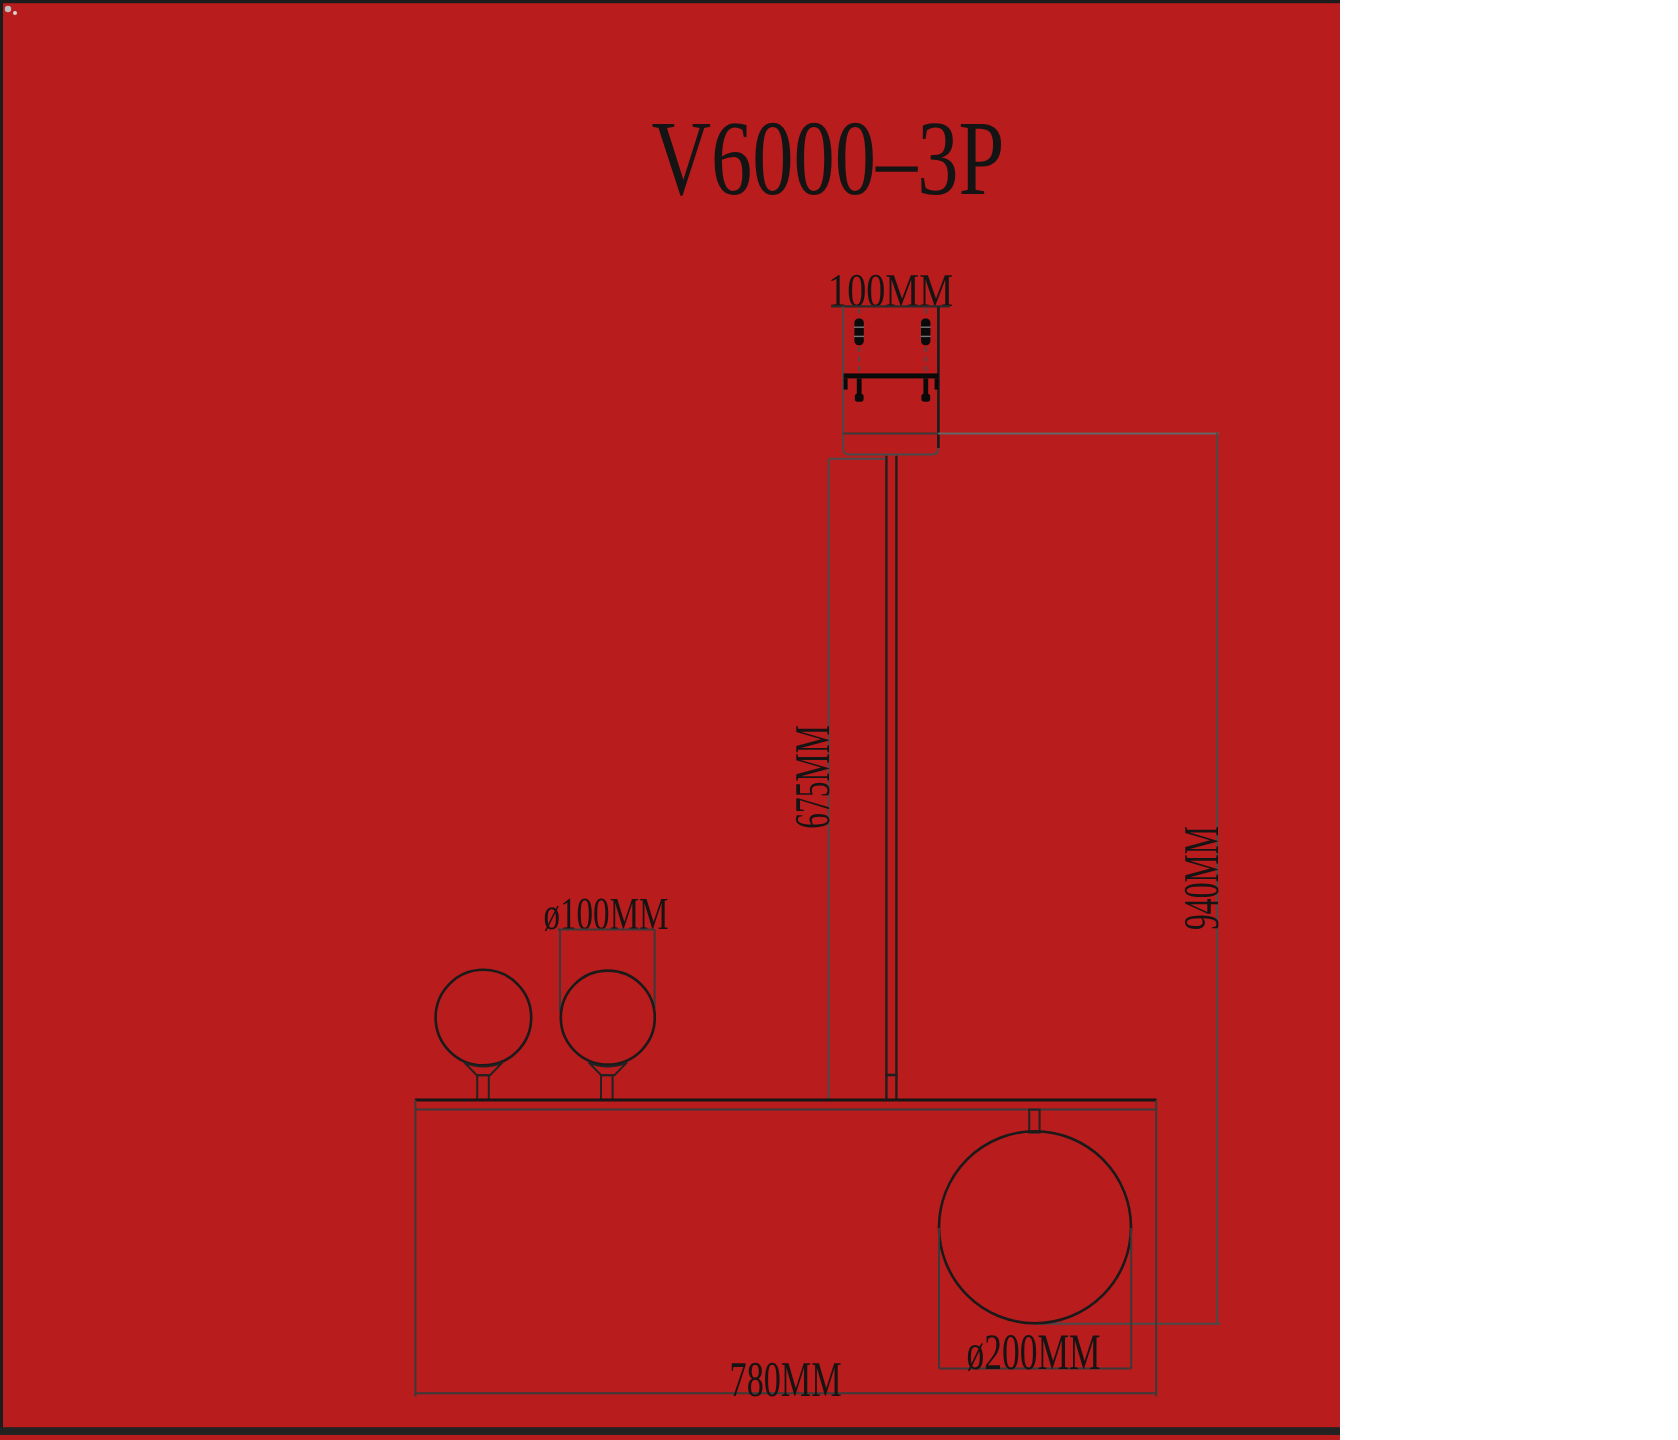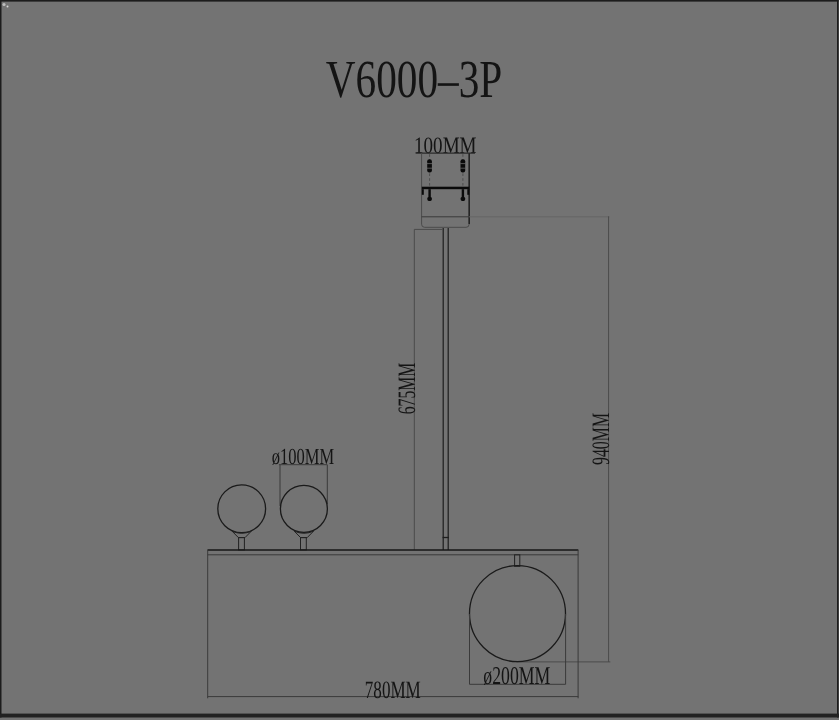--- a/index.html
+++ b/index.html
@@ -1,16 +1,16 @@
 <!DOCTYPE html>
 <html><head>
 <meta charset="utf-8">
 <style>
   html,body{margin:0;padding:0;background:#ffffff;}
-  #page{position:relative;width:839px;height:720px;background:#737373;overflow:hidden;}
+  #page{position:relative;width:670px;height:720px;background:#b91c1c;overflow:hidden;}
   svg{position:absolute;left:0;top:0;}
   text{font-family:"Liberation Serif",serif;fill:#141414;-webkit-font-smoothing:antialiased;text-rendering:geometricPrecision;}
 </style>
 </head>
 <body>
 <div id="page">
 <svg width="839" height="720" viewBox="0 0 839 720">
 
 <g>
 <rect x="0" y="0" width="838.5" height="1.6" fill="#1c1c1c"></rect>

